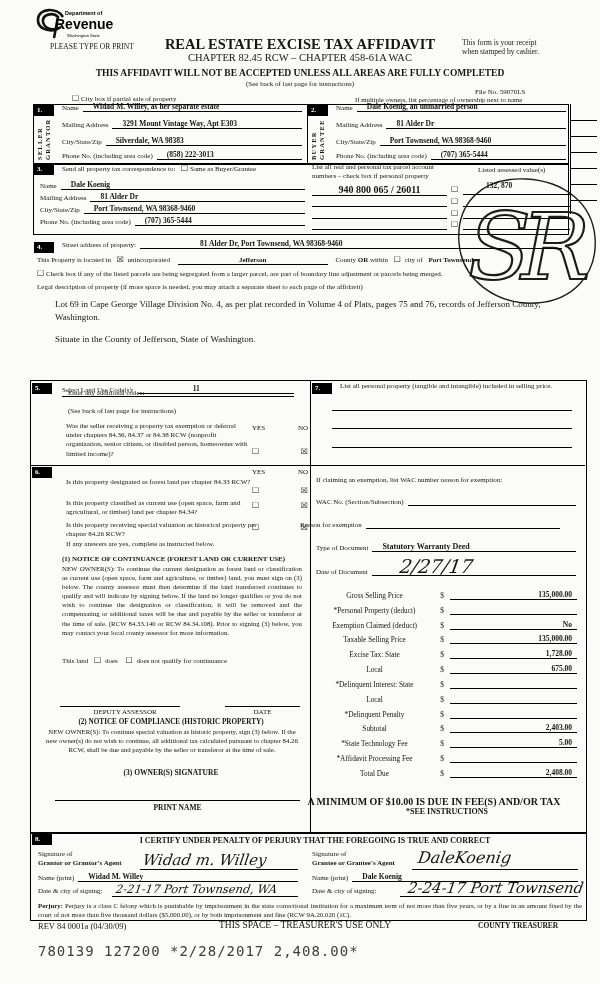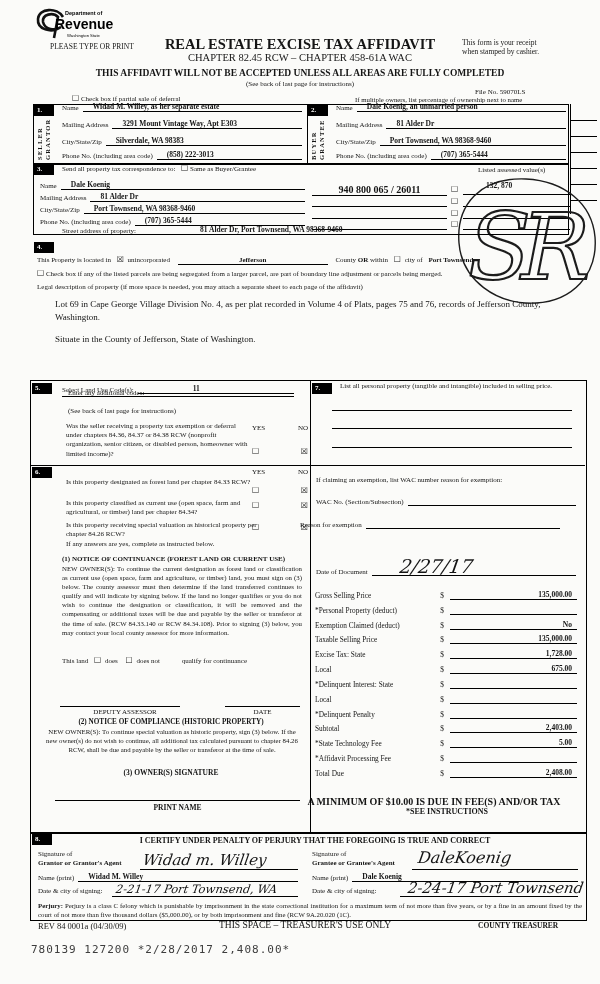--- a/index.html
+++ b/index.html
@@ -17,21 +17,21 @@
   .box{position:absolute;border:1px solid #000;}
   .frow{position:absolute;display:flex;align-items:flex-end;}
   .frow .lab{white-space:nowrap;margin-right:4px;}
   .frow .fill{flex:1;border-bottom:1px solid #000;font-weight:bold;font-size:7.5px;
               padding:0 0 0 10px;white-space:nowrap;}
   .vlab{position:absolute;display:flex;gap:1px;}
   .vlab span{writing-mode:vertical-rl;transform:rotate(180deg);font-size:6.5px;font-weight:bold;
              letter-spacing:1.2px;}
   .hw{font-family:"DejaVu Serif",serif;font-style:italic;display:inline-block;transform:skewX(-9deg);}
   .fee{position:absolute;display:flex;align-items:flex-end;left:315px;width:262px;height:12px;}
-  .fee .flab{flex:1;text-align:left;font-size:7.3px;white-space:nowrap;}
+  .fee .flab{flex:1;text-align:center;font-size:7.3px;white-space:nowrap;}
   .fee .cur{width:16px;text-align:center;font-size:7.3px;}
   .fee .fval{width:122px;border-bottom:1px solid #000;text-align:right;font-weight:bold;
              font-size:7.5px;padding-right:5px;white-space:nowrap;}
   .q{position:absolute;width:192px;left:66px;line-height:1.32;}
   .yn{position:absolute;width:56px;left:252px;display:flex;justify-content:space-between;}
   .mono{font-family:"DejaVu Sans Mono",monospace;}
 </style>
 </head>
 <body>
 
@@ -48,21 +48,21 @@
   <div class="abs c" style="left:140px;top:52px;width:320px;font-size:10.5px">CHAPTER 82.45 RCW – CHAPTER 458-61A WAC</div>
   <div class="abs" style="left:462px;top:38px;font-size:7.5px">
     <div>This form is your receipt</div>
     <div>when stamped by cashier.</div>
   </div>
   <div class="abs b c" style="left:30px;top:68px;width:540px;font-size:9.5px">THIS AFFIDAVIT WILL NOT BE ACCEPTED UNLESS ALL AREAS ARE FULLY COMPLETED</div>
   <div class="abs c" style="left:30px;top:80px;width:540px;font-size:7px">(See back of last page for instructions)</div>
   <div class="abs" style="left:475px;top:88px;font-size:7px">File No. 59070LS</div>
   <div class="abs" style="left:72px;top:95px">
     <span class="cb">☐</span>
-    <span>Check box if partial sale of deferral</span>
+    <span>City box if partial sale of property</span>
   </div>
   <div class="abs" style="left:355px;top:96px;font-size:6.8px">If multiple owners, list percentage of ownership next to name</div>
 
   <div class="box" style="left:33px;top:104px;width:534px;height:59px"></div>
   <div class="vline" style="left:307px;top:104px;height:59px"></div>
 
   <div class="vline" style="left:570px;top:104px;height:110px"></div>
   <div class="hline" style="left:571px;top:120px;width:26px"></div>
   <div class="hline" style="left:571px;top:136px;width:26px"></div>
   <div class="hline" style="left:571px;top:152px;width:26px"></div>
@@ -113,20 +113,24 @@
     <span class="lab">Phone No. (including area code)</span>
     <span class="fill">(707) 365-5444</span>
   </div>
 
   <div class="box" style="left:33px;top:163px;width:534px;height:70px"></div>
   <div class="numbox" style="left:34px;top:164px">3.</div>
   <div class="abs" style="left:62px;top:165px">
     <span>Send all property tax correspondence to:</span>
     <span class="cb" style="margin-left:4px">☐</span>
     <span>Same as Buyer/Grantee</span>
+  </div>
+  <div class="abs" style="left:312px;top:163px;width:150px;line-height:1.3">
+    <div>List all real and personal tax parcel account</div>
+    <div>numbers – check box if personal property</div>
   </div>
   <div class="abs" style="left:478px;top:166px">Listed assessed value(s)</div>
 
   <div class="frow" style="left:40px;top:180px;width:265px">
     <span class="lab">Name</span>
     <span class="fill">Dale  Koenig</span>
   </div>
   <div class="frow" style="left:40px;top:192px;width:265px">
     <span class="lab">Mailing Address</span>
     <span class="fill">81 Alder Dr</span>
@@ -153,21 +157,21 @@
   <div class="hline" style="left:312px;top:229px;width:135px"></div>
   <div class="abs cb" style="left:451px;top:221px">☐</div>
   <div class="hline" style="left:463px;top:229px;width:107px"></div>
 
   <svg class="abs" style="left:452px;top:175px" width="148" height="132" viewBox="0 0 148 132">
     <path d="M74 4 C 28 2, 4 30, 7 68 C 10 105, 44 130, 84 128 C 120 126, 146 100, 143 62 C 140 28, 112 6, 74 4 Z" fill="none" stroke="#1c1c1c" stroke-width="1.4"></path>
     <text x="16" y="104" font-size="92" font-style="italic" font-family="DejaVu Serif, serif" fill="none" stroke="#1c1c1c" stroke-width="2.2" letter-spacing="-10">SR</text>
   </svg>
 
   <div class="numbox" style="left:34px;top:242px">4.</div>
-  <div class="frow" style="left:62px;top:225px;width:500px">
+  <div class="frow" style="left:62px;top:239px;width:500px">
     <span class="lab">Street address of property:</span>
     <span class="fill" style="padding-left:60px">81 Alder Dr, Port Townsend, WA  98368-9460</span>
   </div>
   <div class="abs" style="left:37px;top:256px">
     <span>This Property is located in</span>
     <span class="cb" style="margin:0 2px 0 4px">☒</span>
     <span>unincorporated</span>
     <span class="b" style="display:inline-block;width:150px;border-bottom:1px solid #000;text-align:center;margin:0 6px">Jefferson</span>
     <span>County</span>
     <span class="b">OR</span>
@@ -233,21 +237,21 @@
 
   <div class="abs b" style="left:62px;top:555px;font-size:7px">(1) NOTICE OF CONTINUANCE (FOREST LAND OR CURRENT USE)</div>
   <div class="abs j" style="left:62px;top:564px;width:240px;font-size:6.8px;line-height:1.34">NEW OWNER(S):  To continue the current designation as forest land or classification as current use (open space, farm and agriculture, or timber) land, you must sign on (3) below.  The county assessor must then determine if the land transferred continues to qualify and will indicate by signing below. If the land no longer qualifies or you do not wish to continue the designation or classification, it will be removed and the compensating or additional taxes will be due and payable by the seller or transferor at the time of sale.  (RCW 84.33.140 or RCW 84.34.108). Prior to signing (3) below, you may contact your local county assessor for more information.</div>
 
   <div class="abs" style="left:62px;top:657px">
     <span>This land</span>
     <span class="cb" style="margin:0 2px 0 4px">☐</span>
     <span>does</span>
     <span class="cb" style="margin:0 2px 0 6px">☐</span>
     <span>does not</span>
-    <span style="margin-left:20px">qualify for continuance</span>
+    <span style="margin-left:0">qualify for continuance</span>
   </div>
 
   <div class="hline" style="left:60px;top:706px;width:120px"></div>
   <div class="abs c" style="left:60px;top:708px;width:130px">DEPUTY ASSESSOR</div>
   <div class="hline" style="left:225px;top:706px;width:75px"></div>
   <div class="abs c" style="left:225px;top:708px;width:75px">DATE</div>
 
   <div class="abs b c" style="left:36px;top:718px;width:270px;font-size:7.2px">(2) NOTICE OF COMPLIANCE (HISTORIC PROPERTY)</div>
   <div class="abs c" style="left:44px;top:727px;width:256px;font-size:6.8px;line-height:1.35">NEW OWNER(S):  To continue special valuation as historic property, sign (3) below.  If the new owner(s) do not wish to continue, all additional tax calculated pursuant to chapter 84.26 RCW, shall be due and payable by the seller or transferor at the time of sale.</div>
   <div class="abs b c" style="left:36px;top:768px;width:270px;font-size:7.5px">(3)  OWNER(S) SIGNATURE</div>
@@ -261,20 +265,24 @@
   <div class="hline" style="left:332px;top:447px;width:240px"></div>
 
   <div class="abs" style="left:316px;top:476px">If claiming an exemption, list WAC number reason for exemption:</div>
   <div class="frow" style="left:316px;top:498px;width:260px">
     <span class="lab">WAC No. (Section/Subsection)</span>
     <span class="fill"></span>
   </div>
   <div class="frow" style="left:300px;top:521px;width:260px">
     <span class="lab">Reason for exemption</span>
     <span class="fill"></span>
+  </div>
+  <div class="frow" style="left:316px;top:542px;width:260px">
+    <span class="lab">Type of Document</span>
+    <span class="fill" style="font-size:8px">Statutory Warranty Deed</span>
   </div>
   <div class="frow" style="left:316px;top:568px;width:260px">
     <span class="lab">Date of Document</span>
     <span class="fill"></span>
   </div>
   <div class="abs hw" style="left:400px;top:555px;font-size:19px">2/27/17</div>
 
   <div class="fee" style="top:588px">
     <span class="flab">Gross Selling Price</span>
     <span class="cur">$</span>
@@ -373,15 +381,15 @@
   <div class="abs hw" style="left:408px;top:879px;font-size:15px;white-space:nowrap">2-24-17 Port Townsend</div>
 
   <div class="abs j" style="left:38px;top:902px;width:544px;font-size:6.8px;line-height:1.3">
     <span class="b">Perjury:</span>
     <span>Perjury is a class C felony which is punishable by imprisonment in the state correctional institution for a maximum term of not more than five years, or by a fine in an amount fixed by the court of not more than five thousand dollars ($5,000.00), or by both imprisonment and fine (RCW 9A.20.020 (1C).</span>
   </div>
 
   <div class="abs" style="left:38px;top:921px;font-size:8.5px">REV 84 0001a (04/30/09)</div>
   <div class="abs c" style="left:190px;top:920px;width:230px;font-size:9.5px">THIS SPACE – TREASURER'S USE ONLY</div>
   <div class="abs b" style="left:478px;top:921px;font-size:7.5px">COUNTY TREASURER</div>
-  <div class="abs mono" style="left:31px;top:943px;font-size:11px;letter-spacing:1px;color:#3d3d3d">780139 127200 *2/28/2017 2,408.00*</div>
+  <div class="abs mono" style="left:38px;top:943px;font-size:14px;letter-spacing:1px;color:#3d3d3d">780139 127200 *2/28/2017 2,408.00*</div>
 
 </div>
 
 </body></html>

